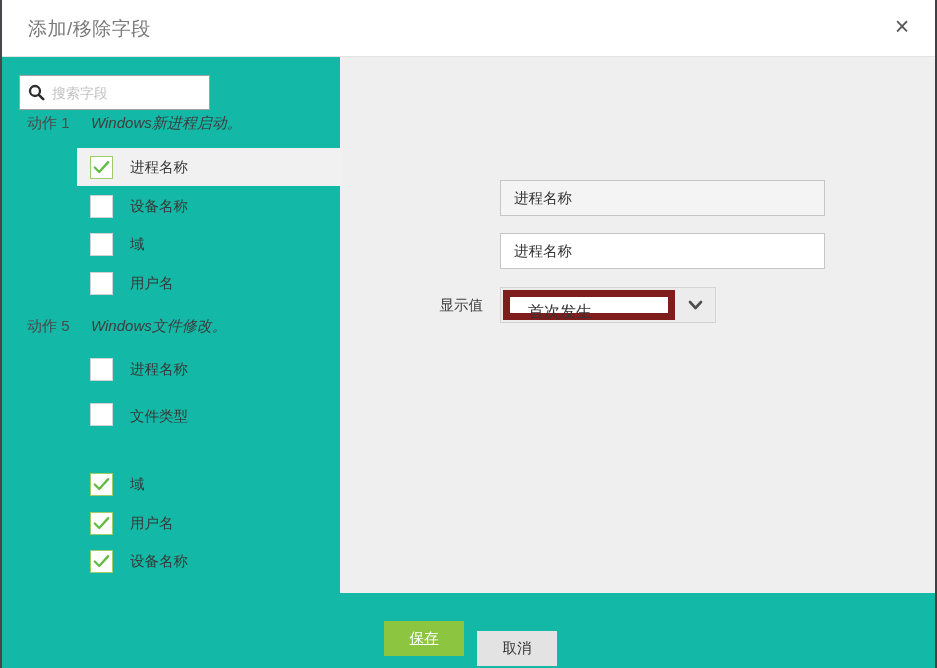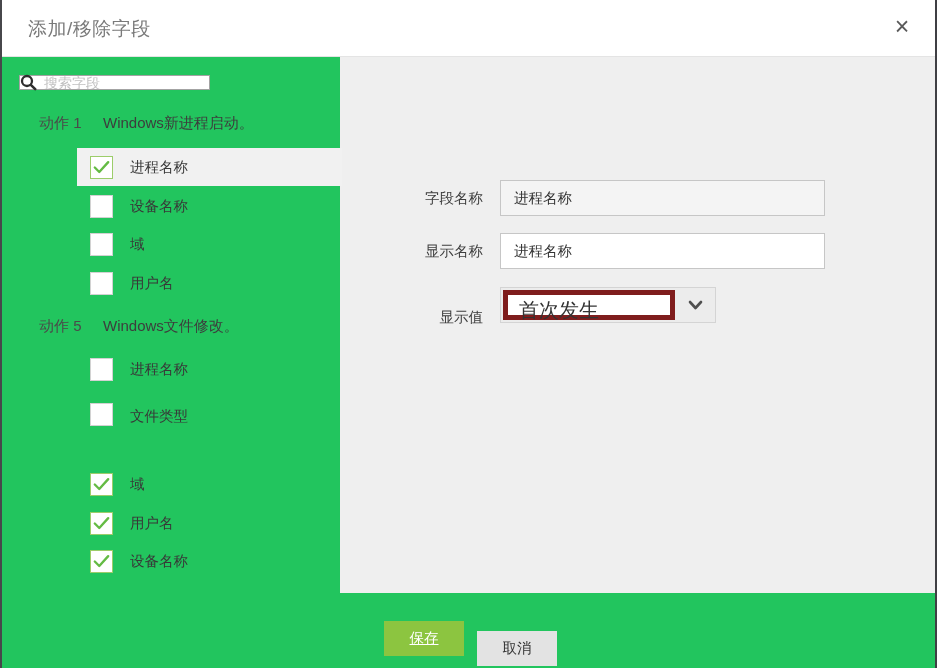--- a/index.html
+++ b/index.html
@@ -6,21 +6,21 @@
   html,body { width:937px; height:668px; }
   body {
     font-family:"Liberation Sans", sans-serif;
     background:#ffffff;
     color:#333;
     position:relative;
     overflow:hidden;
   }
   .dialog {
     position:absolute; inset:0;
-    background:#22c55e;
+    background:#14b8a6;
     border-left:2px solid #47474b;
     border-right:2px solid #3f3f44;
   }
   
   .titlebar {
     position:absolute; top:0; left:0; right:0; height:57px;
     background:#fff; border-bottom:1px solid #e4e4e4;
   }
   .title {
     position:absolute; left:26px; top:16px;
@@ -31,37 +31,37 @@
     font-size:25px; color:#5a5a5a; text-align:center; line-height:34px;
     cursor:pointer; user-select:none; font-weight:300;
   }
   
   .right-panel {
     position:absolute; left:338px; top:57px; right:0; height:536px;
     background:#efefef;
   }
   
   .search-box {
-    position:absolute; left:17px; top:75px; width:191px; height:15px;
+    position:absolute; left:17px; top:75px; width:191px; height:35px;
     border:1px solid #a3a3a3; background:#fff;
-    display:flex; align-items:center; 
+    display:flex; align-items:center; padding-left:8px;
   }
   .search-box input {
     border:none; outline:none; flex:1; height:100%;
     font-size:14px; color:#444; background:transparent; padding-left:7px;
     font-family:"Liberation Sans", sans-serif;
   }
   .search-box input::placeholder { color:#c2c2c2; }
   
-  .group-header { position:absolute; left:12px; width:268px; height:18px; }
+  .group-header { position:absolute; left:0; width:268px; height:18px; }
   .group-label {
     position:absolute; left:25px; top:0; font-size:15px; color:#4a4a4a;
   }
   .group-desc {
-    position:absolute; left:89px; top:0; font-size:15px; color:#3d3d3d;
+    position:absolute; left:89px; top:0; font-size:15px; color:#3d3d3d;font-style:italic;
   }
   
   .row {
     position:absolute; left:75px; width:265px; height:38px;
     display:flex; align-items:center; padding-left:13px; cursor:pointer;
   }
   .row.selected { background:#f1f1f1; }
   .cb {
     width:23px; height:23px; background:#fff;
     border:1px solid #d2d2d2; display:inline-flex;
@@ -82,22 +82,22 @@
     padding-left:13px; font-family:"Liberation Sans", sans-serif; outline:none;
   }
   .field-readonly { background:#f4f4f4; }
   .field-editable { background:#ffffff; }
   .dropdown {
     position:absolute; left:498px; top:287px; width:216px; height:36px;
     background:#ececec; border:1px solid #d4d4d4; cursor:pointer;
   }
   .dropdown-value {
     position:absolute; left:2px; top:2px; bottom:2px; width:172px;
-    background:#fff; border:5px solid #7f1d1d;
-    font-size:20px; color:#333; line-height:30px; padding-left:11px;
+    background:#fff; border:7px solid #7f1d1d;
+    font-size:16px; color:#333; line-height:30px; padding-left:18px;
   }
   .dropdown-btn {
     position:absolute; right:0; top:0; bottom:0; width:40px;
     display:flex; align-items:center; justify-content:center;
   }
   
   .btn {
     position:absolute; top:621px; width:80px; height:35px;
     border:none; font-size:14.5px; cursor:pointer;
     font-family:"Liberation Sans", sans-serif;
@@ -194,27 +194,25 @@
   </div>
   <div class="row" style="top:542px;">
     <span class="cb checked">
       <svg width="17" height="15" viewBox="0 0 19 16">
           <polyline points="2,8 7,13 17,2" fill="none" stroke="#64bb44" stroke-width="2.6" stroke-linecap="round" stroke-linejoin="round"></polyline>
         </svg>
     </span>
     <span class="cb-label">设备名称</span>
   </div>
 
-  <div class="form-label" style="top:189px;">字段名称</div>
   <input class="text-field field-readonly" style="top: 180px;" readonly="" value="进程名称">
 
-  <div class="form-label" style="top:242px;">显示名称</div>
   <input class="text-field field-editable" style="top: 233px;" value="进程名称">
 
-  <div class="form-label" style="top:296px;margin-top:12px;">显示值</div>
+  <div class="form-label" style="top:296px;">显示值</div>
   <div class="dropdown">
     <div class="dropdown-value">首次发生</div>
     <div class="dropdown-btn">
       <svg width="15" height="10" viewBox="0 0 15 10">
           <polyline points="2,2 7.5,8 13,2" fill="none" stroke="#4f4f4f" stroke-width="2.6" stroke-linecap="round" stroke-linejoin="round"></polyline>
         </svg>
     </div>
   </div>
 
   <button class="btn btn-save">保存</button>

